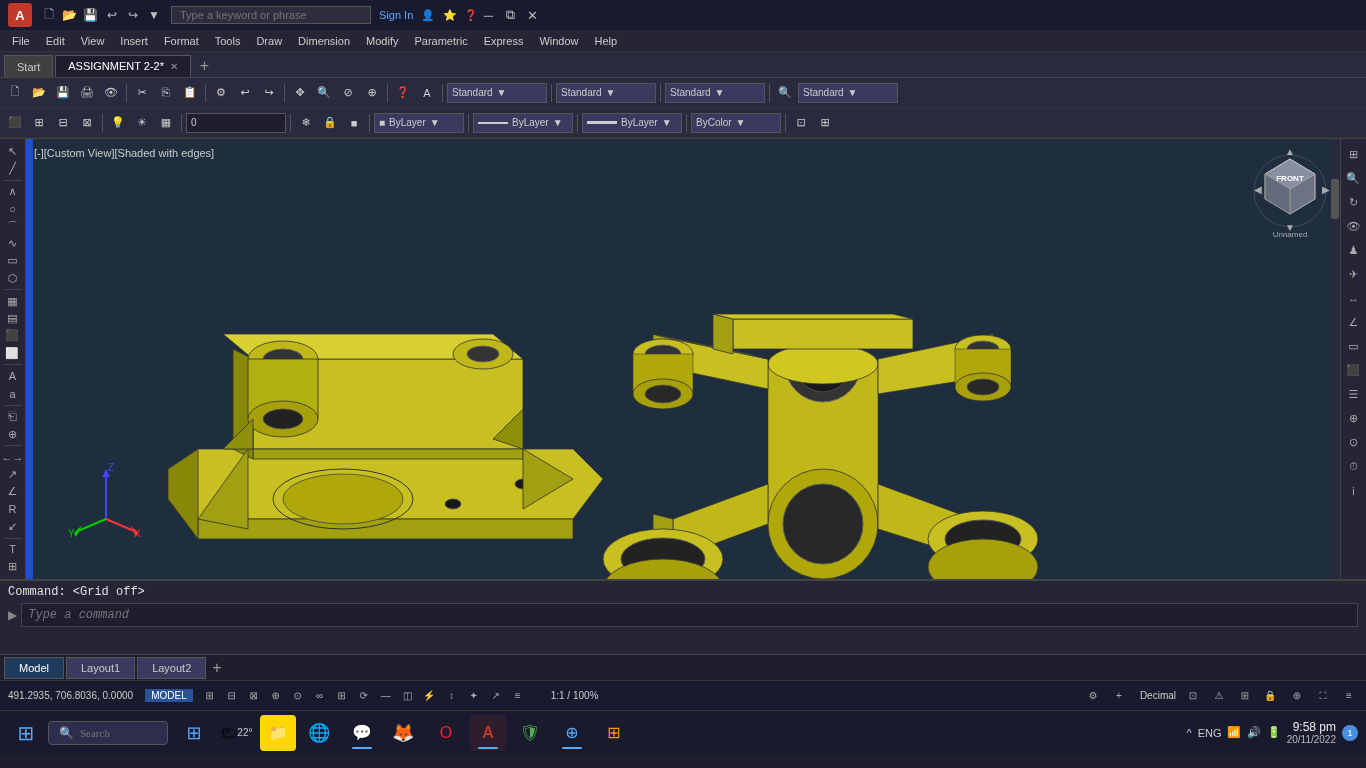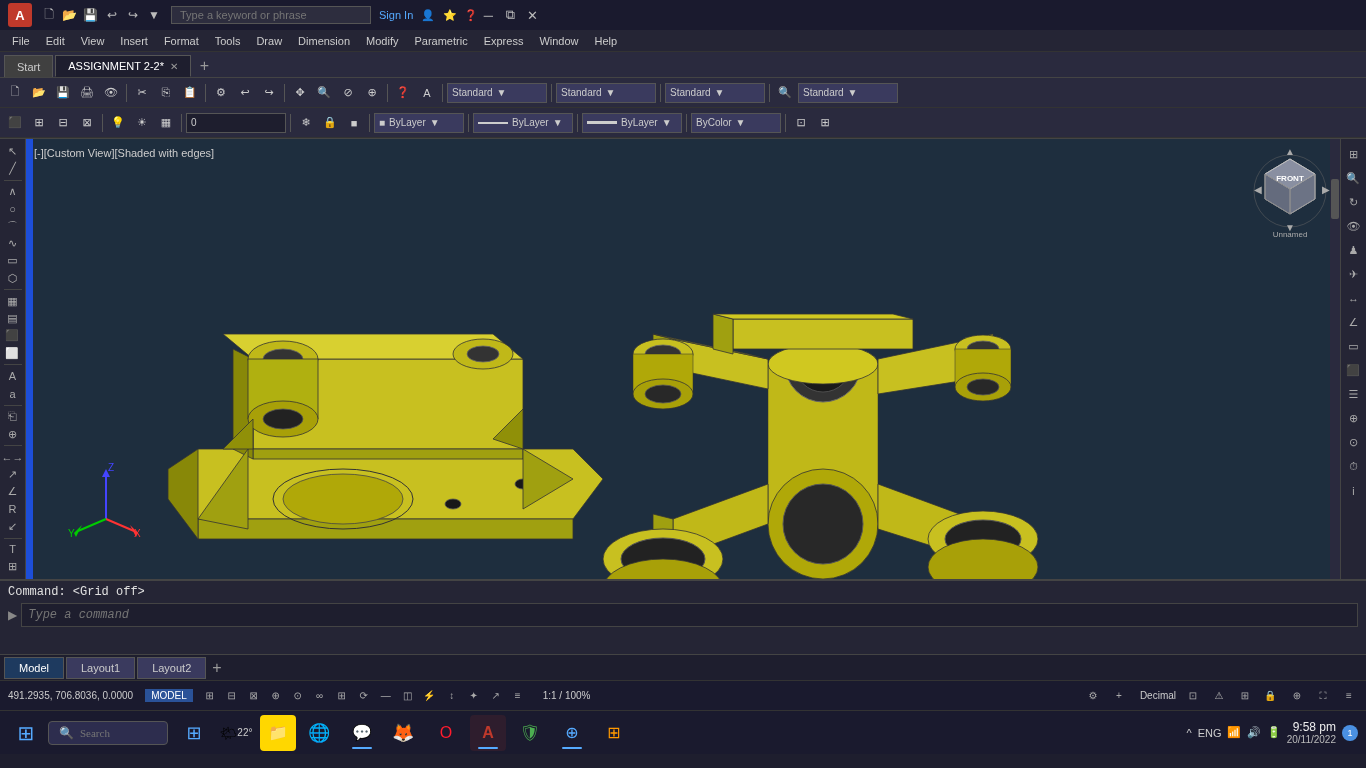--- a/index.html
+++ b/index.html
@@ -227,21 +227,21 @@
     #status-bar .coords { margin-right: 12px; color: #ccc; }
     #status-bar .model-label {
       background: #2a5298; color: white; padding: 1px 6px; font-size: 10px; margin-right: 8px;
     }
     #status-bar .status-icons { display: flex; gap: 4px; align-items: center; }
     #status-bar .st-btn {
       width: 18px; height: 18px; background: transparent; border: none;
       color: #aaa; cursor: pointer; font-size: 10px;
       display: flex; align-items: center; justify-content: center;
     }
-    #status-bar .scale-label { margin: 0 16px; text-align: right; }
+    #status-bar .scale-label { margin: 0 24px; text-align: right; }
     #status-bar .right-status { margin-left: auto; display: flex; align-items: center; gap: 8px; }
 
     
     #taskbar {
       height: 44px;
       background: #1a1a2e;
       display: flex;
       align-items: center;
       padding: 0 8px;
       border-top: 1px solid #333;

